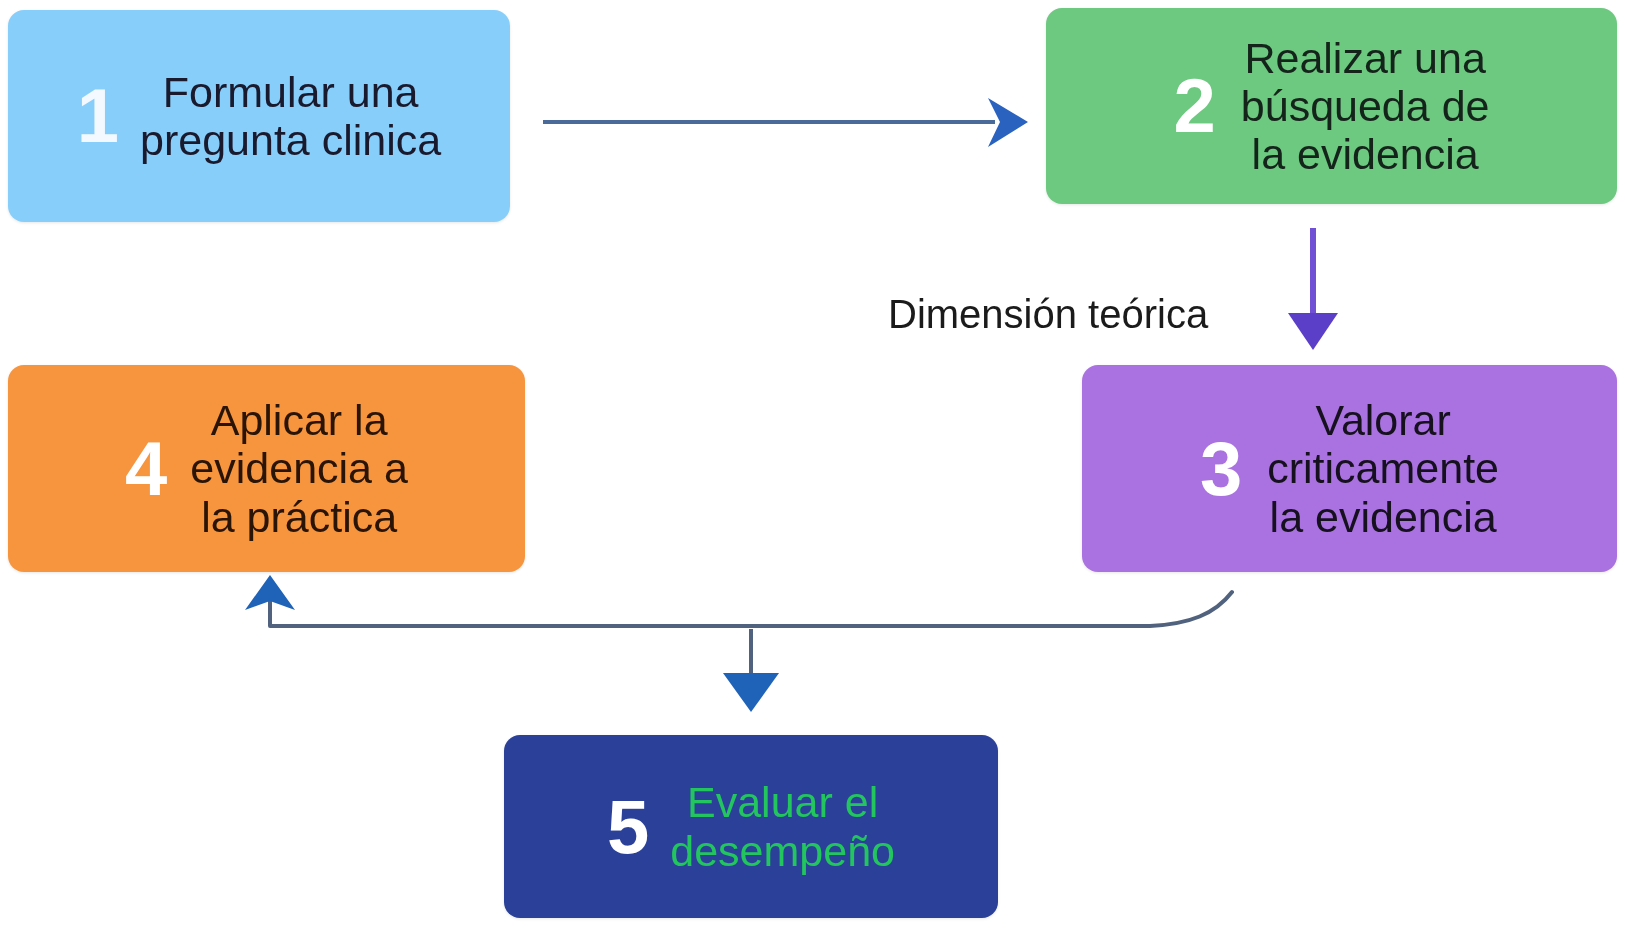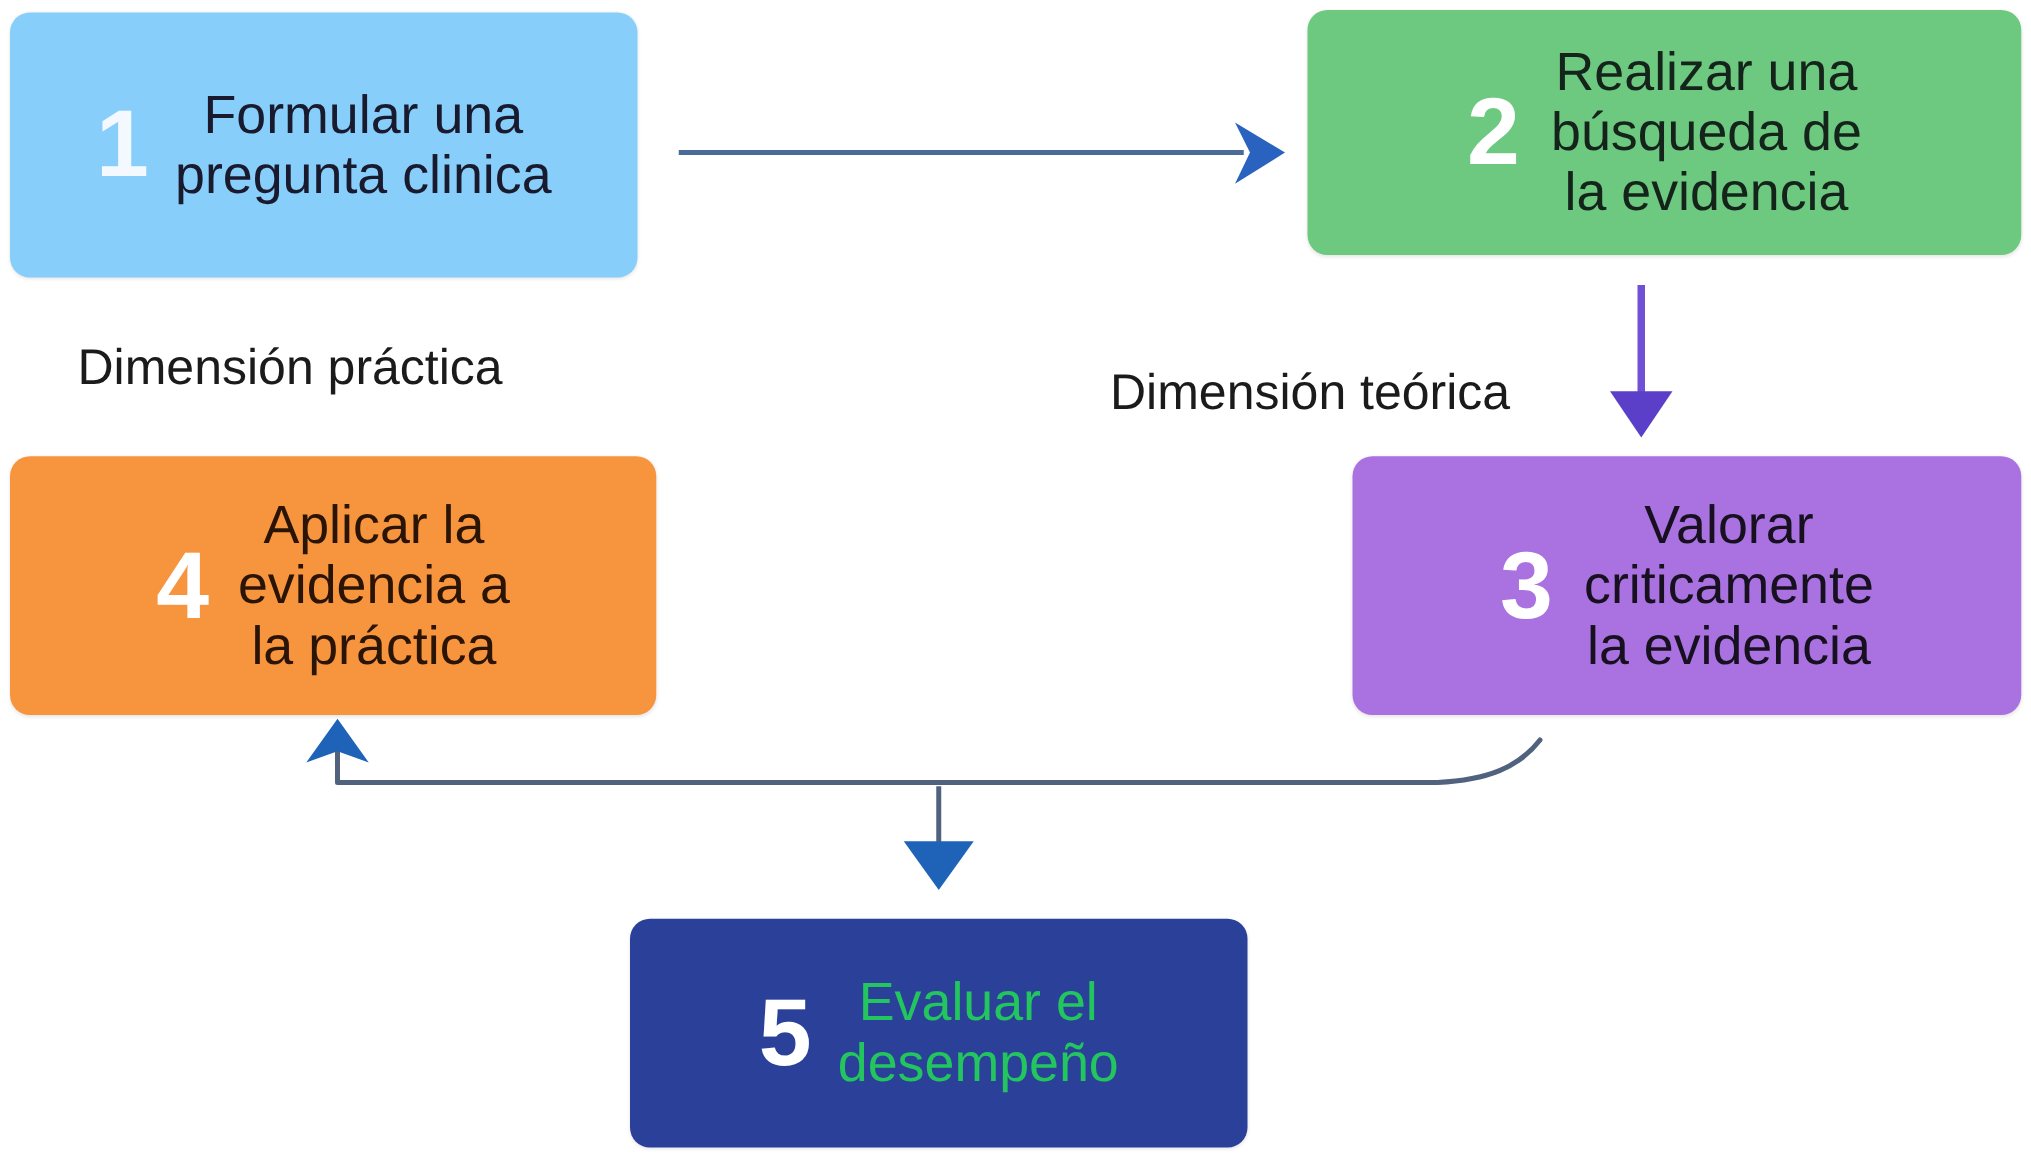--- a/index.html
+++ b/index.html
@@ -140,16 +140,15 @@
 evidencia a
 la práctica</div>
   </div>
 
   <div class="step-box" id="box5">
     <div class="step-num">5</div>
     <div class="step-label">Evaluar el
 desempeño</div>
   </div>
 
-  <div class="dim-label" id="dim-practica">Dimensión práctica</div>
   <div class="dim-label" id="dim-teorica">Dimensión teórica</div>
 
 </div>
 
 </body></html>

